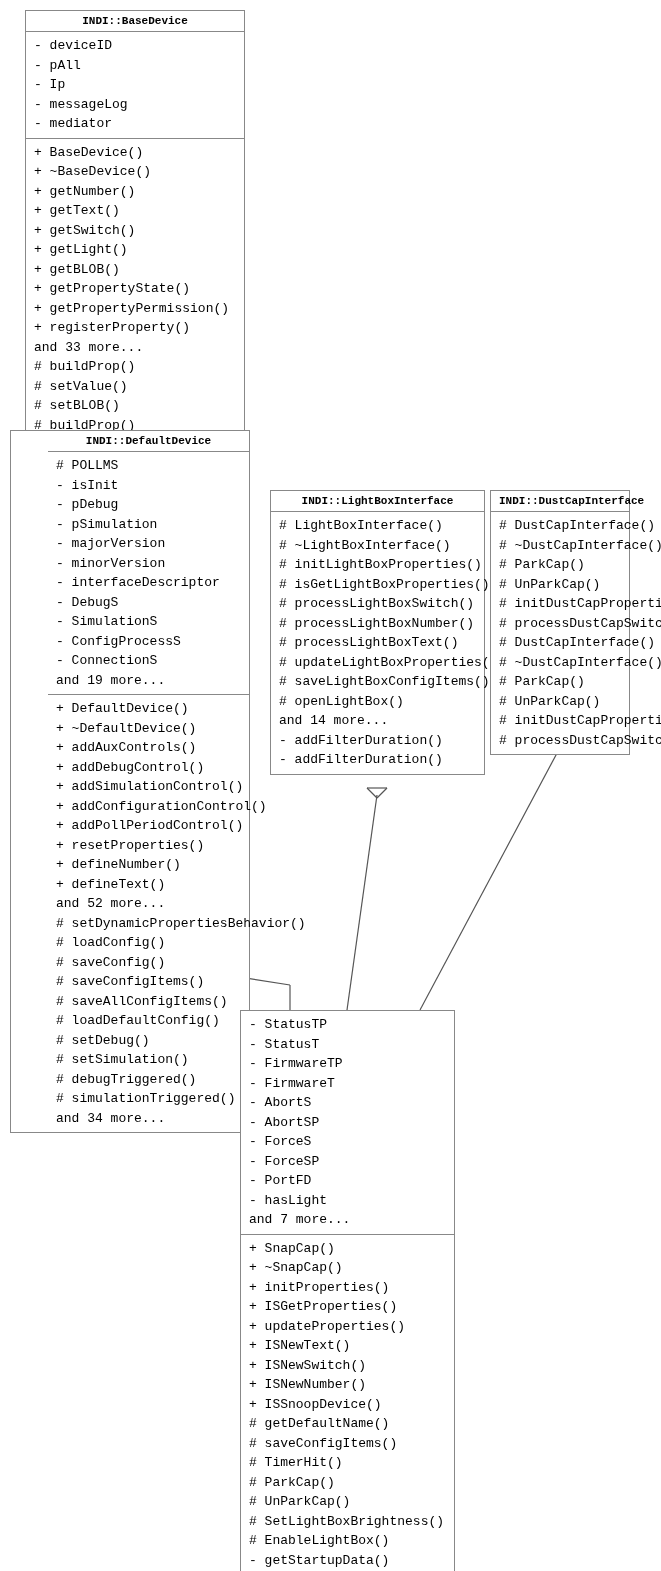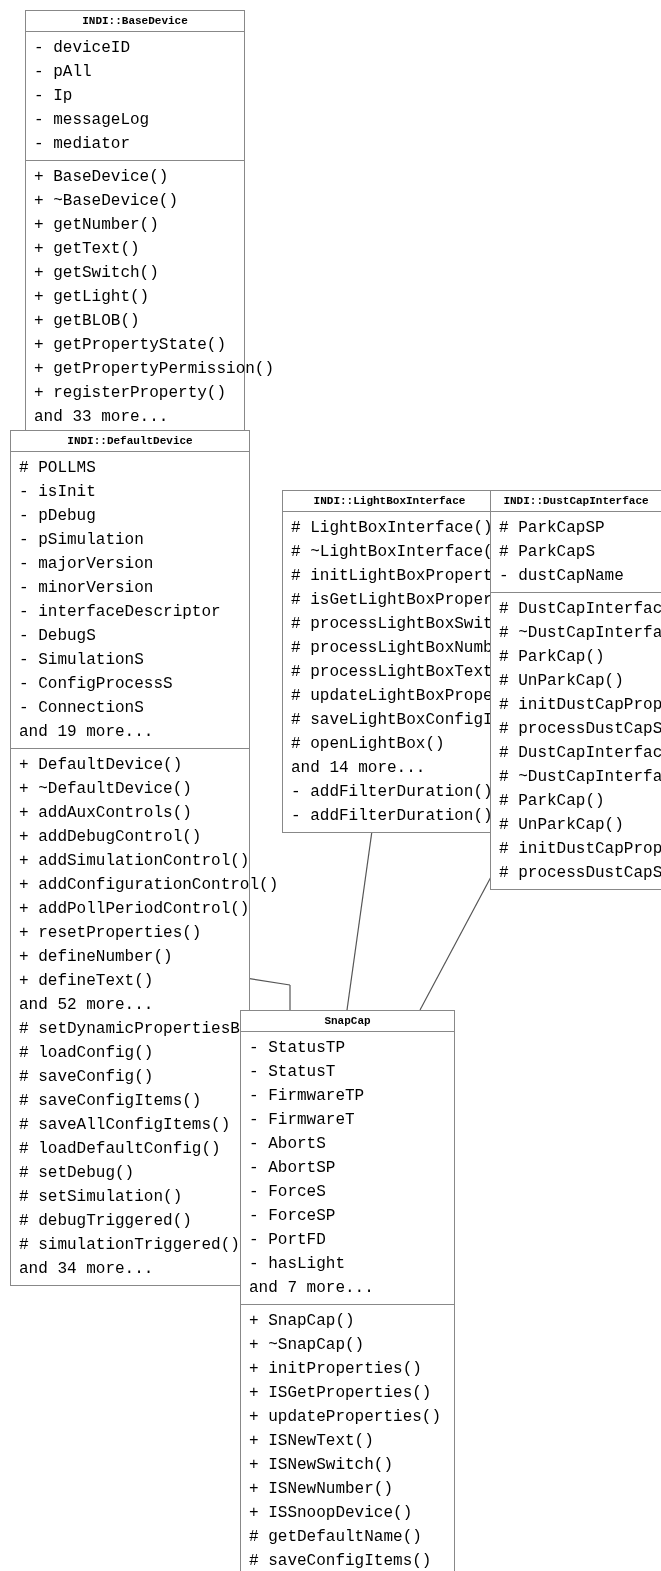--- a/index.html
+++ b/index.html
@@ -31,21 +31,21 @@
       padding: 4px 8px;
       text-align: center;
       font-weight: bold;
       font-size: 11px;
     }
 
     .uml-box-section {
       padding: 4px 8px;
       border-bottom: 1px solid #888;
       line-height: 1.5;
-      font-size: 16px;
+      font-size: 13px;
       white-space: pre;
     }
 
     .uml-box-section:last-child {
       border-bottom: none;
     }
 
     
     .arrows-svg {
       position: absolute;
@@ -107,21 +107,21 @@
 + registerProperty()
 and 33 more...
 # buildProp()
 # setValue()
 # setBLOB()
 # buildProp()
 # setValue()
 # setBLOB()</div>
   </div>
 
-  <div class="uml-box" style="left:10px; top:430px; width:240px;">
+  <div class="uml-box" style="left:10px; top:430px; width:240px;padding-left:37px;">
     <div class="uml-box-title">INDI::DefaultDevice</div>
     <div class="uml-box-section"># POLLMS
 - isInit
 - pDebug
 - pSimulation
 - majorVersion
 - minorVersion
 - interfaceDescriptor
 - DebugS
 - SimulationS
@@ -145,58 +145,54 @@
 # saveConfigItems()
 # saveAllConfigItems()
 # loadDefaultConfig()
 # setDebug()
 # setSimulation()
 # debugTriggered()
 # simulationTriggered()
 and 34 more...</div>
   </div>
 
-  <div class="uml-box" style="left:270px; top:490px; width:215px;margin-left:12px;">
+  <div class="uml-box" style="left:270px; top:490px; width:215px;">
     <div class="uml-box-title">INDI::LightBoxInterface</div>
     <div class="uml-box-section"># LightBoxInterface()
 # ~LightBoxInterface()
 # initLightBoxProperties()
 # isGetLightBoxProperties()
 # processLightBoxSwitch()
 # processLightBoxNumber()
 # processLightBoxText()
 # updateLightBoxProperties()
 # saveLightBoxConfigItems()
 # openLightBox()
 and 14 more...
 - addFilterDuration()
 - addFilterDuration()</div>
   </div>
 
-  <div class="uml-box" style="left:490px; top:490px; width:172px;">
+  <div class="uml-box" style="left:490px; top:490px; width:140px;">
     <div class="uml-box-title">INDI::DustCapInterface</div>
-    <div class="uml-box-section"># ParkCapSP
-# ParkCapS
-- dustCapName</div>
     <div class="uml-box-section"># DustCapInterface()
 # ~DustCapInterface()
 # ParkCap()
 # UnParkCap()
 # initDustCapProperties()
 # processDustCapSwitch()
 # DustCapInterface()
 # ~DustCapInterface()
 # ParkCap()
 # UnParkCap()
 # initDustCapProperties()
 # processDustCapSwitch()</div>
   </div>
 
   <div class="uml-box" style="left:240px; top:1010px; width:215px;">
-    <div class="uml-box-title">SnapCap</div>
     <div class="uml-box-section">- StatusTP
 - StatusT
 - FirmwareTP
 - FirmwareT
 - AbortS
 - AbortSP
 - ForceS
 - ForceSP
 - PortFD
 - hasLight

